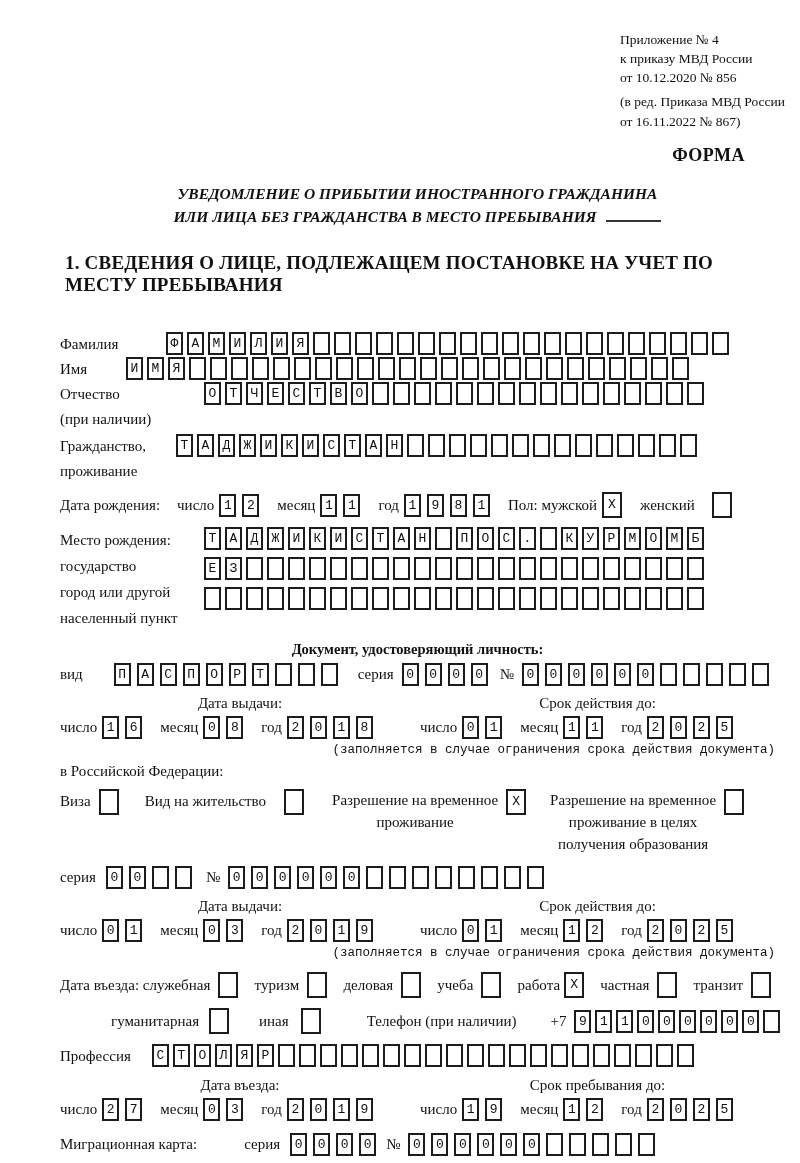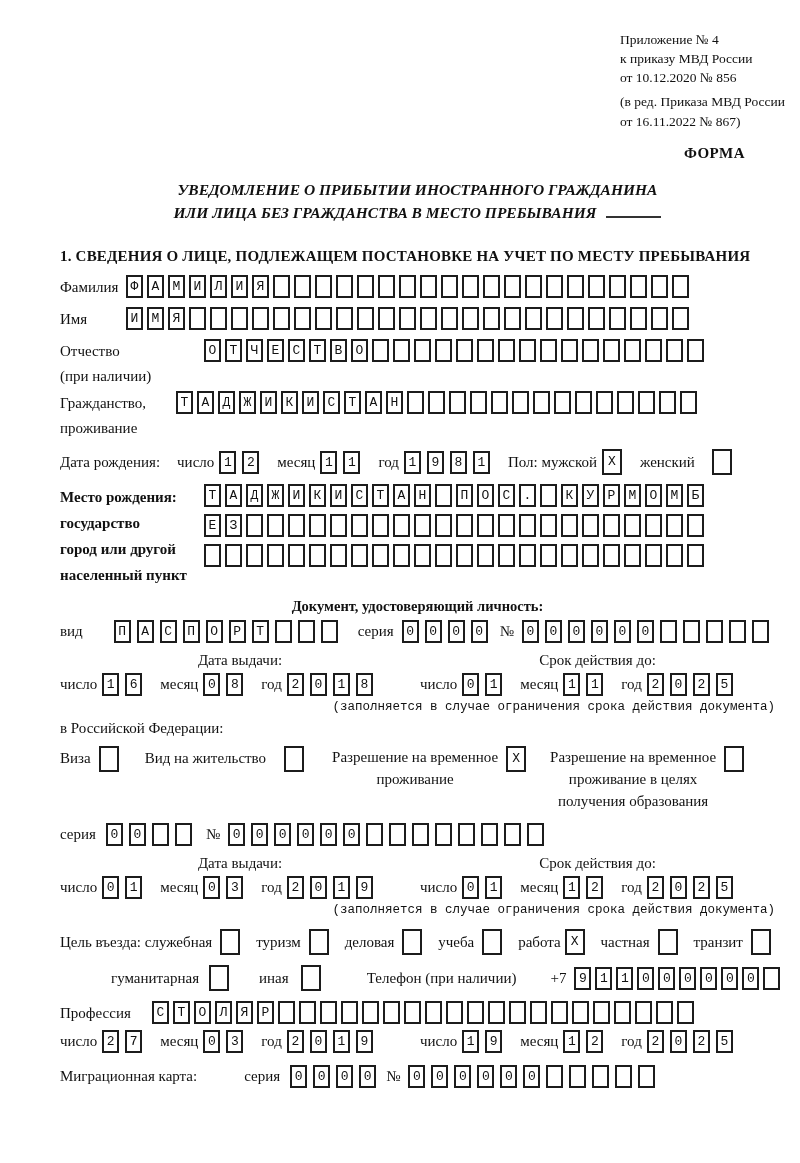--- a/index.html
+++ b/index.html
@@ -7,46 +7,46 @@
   body {
     width:800px; height:1163px; overflow:hidden;
     font-family:"Liberation Serif","DejaVu Serif",serif;
     color:#111; font-size:15px;
   }
   .page { padding:30px 25px 10px 60px; width:800px; }
 
   
   .annex { margin-left:560px; width:190px; font-size:13.5px; line-height:1.42; }
   .annex .part2 { margin-top:5px; }
-  .forma { text-align:right; font-weight:bold; font-size:15px; margin:14px 30px 0 0; letter-spacing:.5px; }
+  .forma { text-align:right; font-weight:bold; font-size:18px; margin:14px 30px 0 0; letter-spacing:.5px; }
 
   .title { text-align:center; font-weight:bold; font-size:15.5px; line-height:1.5; margin-top:16px;font-style:italic; }
   .title-blank { display:inline-block; width:55px; border-bottom:2px solid #333; height:14px; margin-left:10px; }
 
-  .section-heading { font-weight:bold; font-size:15px; margin-top:24px; letter-spacing:.2px; }
-
-  
-  .row { display:flex; align-items:flex-start; margin-top:7px; }
+  .section-heading { font-weight:bold; font-size:19px; margin-top:24px; margin-left:5px; letter-spacing:.2px; }
+
+  
+  .row { display:flex; align-items:flex-start; }
   .lbl { font-size:15px; line-height:25px; white-space:nowrap; }
 
   .cells { white-space:nowrap; display:inline-block;font-family:Liberation Mono, monospace; }
   .cell {
     display:inline-block; width:17px; height:23px;
     border:2px solid #1c1c1c; margin-right:4px;
     text-align:center; font-size:13px; line-height:19px;
     vertical-align:middle; background:#fff;
   }
   .dg .cell { margin-right:6px; }
   .cb .cell { width:20px; height:26px; line-height:22px; }
 
   
   .w-surname { width:66px; }
   .w-patr { width:144px; line-height:25px; }
   .w-citiz { width:116px; line-height:25px; }
-  .w-place { width:144px; line-height:26px;font-weight:bold; }
+  .w-place { width:144px; line-height:26px; }
 
   .doc-heading { text-align:center; font-weight:bold; font-size:14.5px; margin-top:10px; }
 
   
   .datehead { display:flex; margin-top:8px; }
   .datehead .dh-left { width:360px; text-align:center; }
   .datehead .dh-right { flex:1; text-align:center; }
   .daterow { display:flex; margin-top:3px; }
   .daterow .dg-left { width:360px; display:flex; align-items:center; }
   .daterow .dg-right { flex:1; display:flex; align-items:center; }
@@ -86,21 +86,21 @@
   </div>
   <div class="forma">ФОРМА</div>
 
   <div class="title">
     <div>УВЕДОМЛЕНИЕ О ПРИБЫТИИ ИНОСТРАННОГО ГРАЖДАНИНА</div>
     <div><span>ИЛИ ЛИЦА БЕЗ ГРАЖДАНСТВА В МЕСТО ПРЕБЫВАНИЯ</span><span class="title-blank"></span></div>
   </div>
 
   <div class="section-heading">1. СВЕДЕНИЯ О ЛИЦЕ, ПОДЛЕЖАЩЕМ ПОСТАНОВКЕ НА УЧЕТ ПО МЕСТУ ПРЕБЫВАНИЯ</div>
 
-  <div class="row" style="margin-top:10px;">
+  <div class="row" style="margin-top:36px;gap:40px;">
     <span class="lbl w-surname">Фамилия</span>
     <span class="cells"><span class="cell">Ф</span><span class="cell">А</span><span class="cell">М</span><span class="cell">И</span><span class="cell">Л</span><span class="cell">И</span><span class="cell">Я</span><span class="cell"></span><span class="cell"></span><span class="cell"></span><span class="cell"></span><span class="cell"></span><span class="cell"></span><span class="cell"></span><span class="cell"></span><span class="cell"></span><span class="cell"></span><span class="cell"></span><span class="cell"></span><span class="cell"></span><span class="cell"></span><span class="cell"></span><span class="cell"></span><span class="cell"></span><span class="cell"></span><span class="cell"></span><span class="cell"></span></span>
   </div>
 
   <div class="row">
     <span class="lbl w-surname">Имя</span>
     <span class="cells"><span class="cell">И</span><span class="cell">М</span><span class="cell">Я</span><span class="cell"></span><span class="cell"></span><span class="cell"></span><span class="cell"></span><span class="cell"></span><span class="cell"></span><span class="cell"></span><span class="cell"></span><span class="cell"></span><span class="cell"></span><span class="cell"></span><span class="cell"></span><span class="cell"></span><span class="cell"></span><span class="cell"></span><span class="cell"></span><span class="cell"></span><span class="cell"></span><span class="cell"></span><span class="cell"></span><span class="cell"></span><span class="cell"></span><span class="cell"></span><span class="cell"></span></span>
   </div>
 
   <div class="row">
@@ -228,21 +228,21 @@
       <span class="lbl gap">месяц</span>
       <span class="cells"><span class="cell">1</span><span class="cell">2</span></span>
       <span class="lbl gap">год</span>
       <span class="cells"><span class="cell">2</span><span class="cell">0</span><span class="cell">2</span><span class="cell">5</span></span>
     </div>
   </div>
   <div class="limited-note">(заполняется в случае ограничения срока действия документа)</div>
 
   <div class="purpose-row">
     <span class="item">
-        <span class="lbl">Цель въезда: служебная</span>
+        <span class="lbl">Дата въезда: служебная</span>
         <span class="cells cb"><span class="cell"></span></span>
       </span>
     <span class="item">
         <span class="lbl">туризм</span>
         <span class="cells cb"><span class="cell"></span></span>
       </span>
     <span class="item">
         <span class="lbl">деловая</span>
         <span class="cells cb"><span class="cell"></span></span>
       </span>
@@ -271,20 +271,24 @@
     <span class="lbl" style="margin-left:42px;">Телефон (при наличии)</span>
     <span class="lbl" style="margin-left:34px;margin-right:8px;">+7</span>
     <span class="cells"><span class="cell">9</span><span class="cell">1</span><span class="cell">1</span><span class="cell">0</span><span class="cell">0</span><span class="cell">0</span><span class="cell">0</span><span class="cell">0</span><span class="cell">0</span><span class="cell"></span></span>
   </div>
 
   <div class="row" style="margin-top:10px;">
     <span class="lbl" style="width:92px;">Профессия</span>
     <span class="cells"><span class="cell">С</span><span class="cell">Т</span><span class="cell">О</span><span class="cell">Л</span><span class="cell">Я</span><span class="cell">Р</span><span class="cell"></span><span class="cell"></span><span class="cell"></span><span class="cell"></span><span class="cell"></span><span class="cell"></span><span class="cell"></span><span class="cell"></span><span class="cell"></span><span class="cell"></span><span class="cell"></span><span class="cell"></span><span class="cell"></span><span class="cell"></span><span class="cell"></span><span class="cell"></span><span class="cell"></span><span class="cell"></span><span class="cell"></span><span class="cell"></span></span>
   </div>
 
+  <div class="datehead">
+    <div class="dh-left">Дата въезда:</div>
+    <div class="dh-right">Срок пребывания до:</div>
+  </div>
   <div class="daterow">
     <div class="dg-left dg">
       <span class="lbl">число</span>
       <span class="cells"><span class="cell">2</span><span class="cell">7</span></span>
       <span class="lbl gap">месяц</span>
       <span class="cells"><span class="cell">0</span><span class="cell">3</span></span>
       <span class="lbl gap">год</span>
       <span class="cells"><span class="cell">2</span><span class="cell">0</span><span class="cell">1</span><span class="cell">9</span></span>
     </div>
     <div class="dg-right dg">

